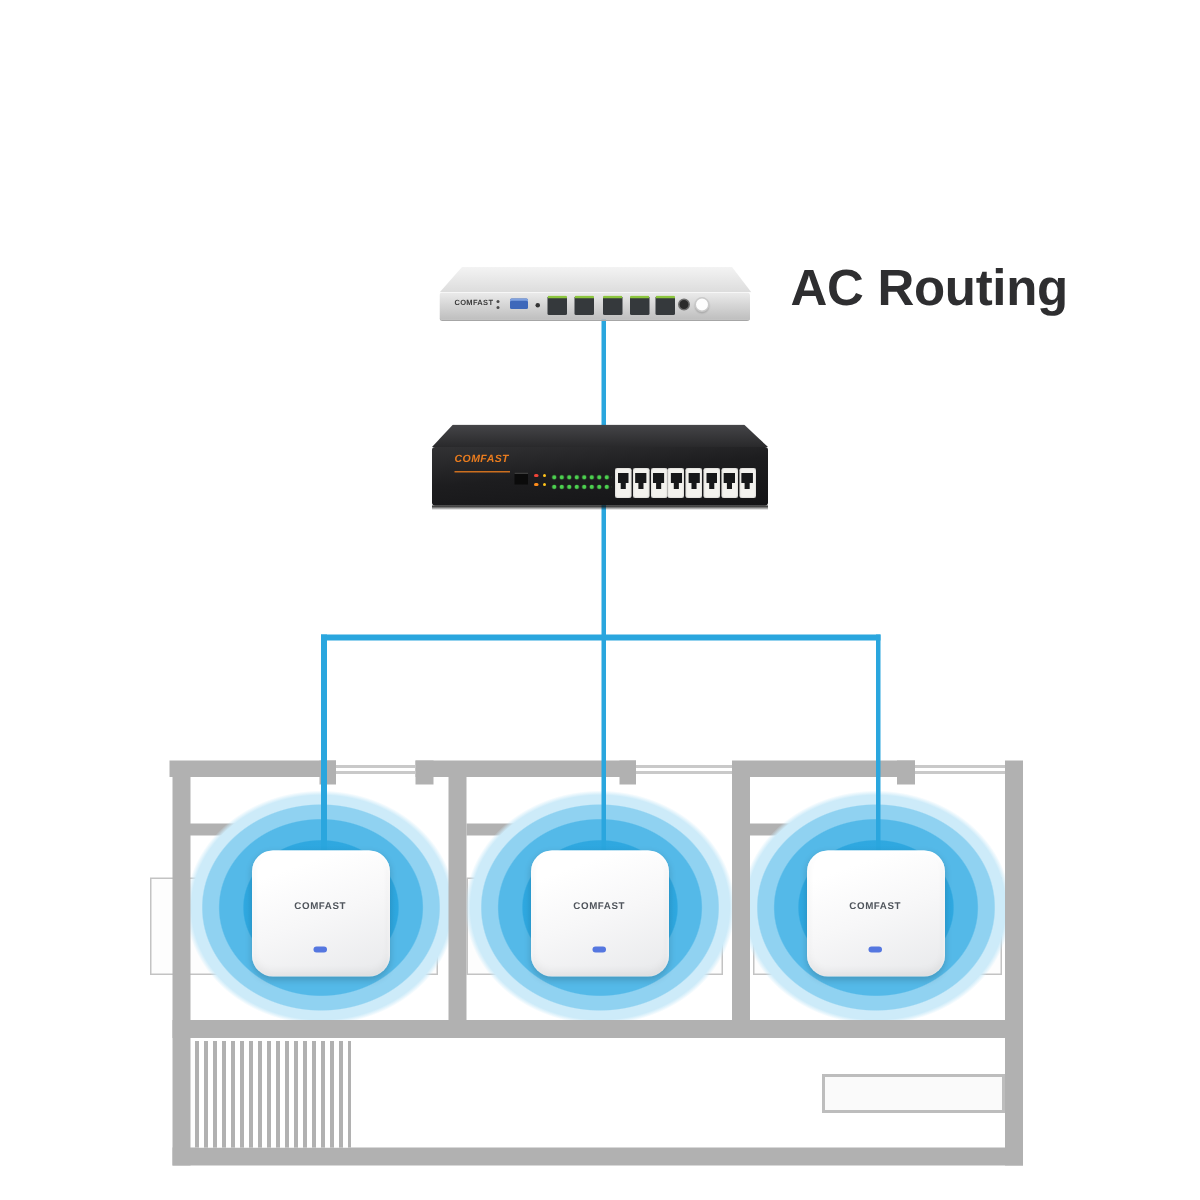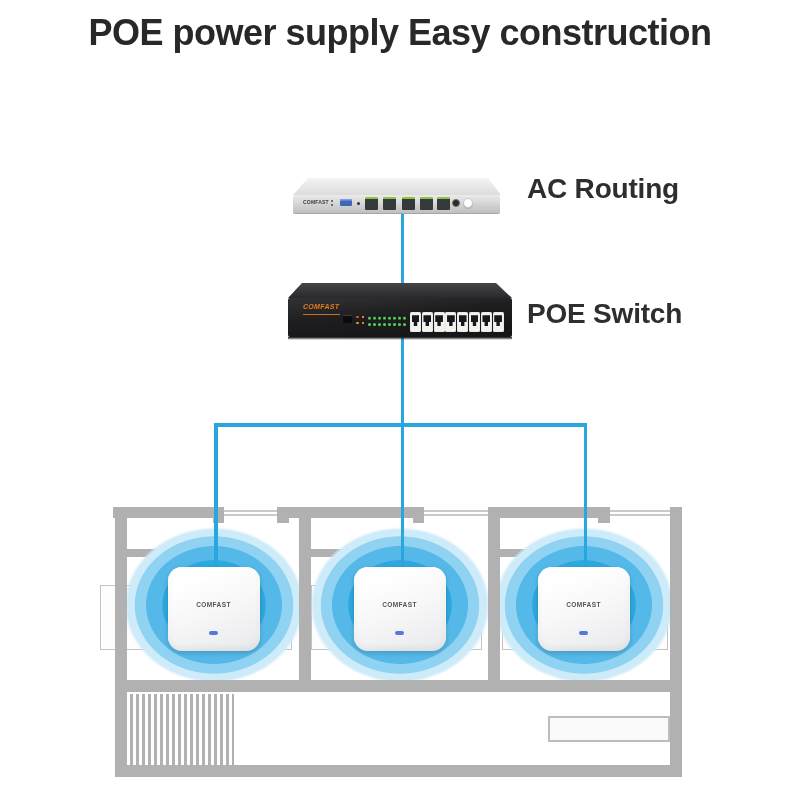--- a/index.html
+++ b/index.html
@@ -4,21 +4,21 @@
 <style>
   html,body{margin:0;padding:0;background:#fff;}
   #canvas{position:relative;width:800px;height:800px;background:#ffffff;overflow:hidden;
           font-family:"Liberation Sans", sans-serif;}
   .abs{position:absolute;}
   
   .title{left:0;top:12px;width:800px;text-align:center;font-size:36px;font-weight:bold;
          color:#28282a;letter-spacing:-0.5px;z-index:6;}
   .subtitle{left:0;top:57px;width:800px;text-align:center;font-size:28px;font-weight:400;
          color:#1c1c1c;line-height:32.5px;white-space:pre-line;z-index:6;letter-spacing:-0.2px;}
-  .dev-label{font-size:28px;font-weight:600;color:#2e2e30;z-index:6;letter-spacing:-0.2px;}
+  .dev-label{font-size:34px;font-weight:600;color:#2e2e30;z-index:6;letter-spacing:-0.2px;}
   
   .z1{z-index:1}.z2{z-index:2}.z3{z-index:3}.z4{z-index:4}.z5{z-index:5}
   
   .g{background:#b1b1b1;}
   .rail{background:#c9c9c9;}
   .band{background:#fdfdfd;border:1.5px solid #c3c3c3;box-sizing:border-box;}
   .radiator{background:repeating-linear-gradient(90deg,#b1b1b1 0 3px,#ffffff 3px 6px);}
   .shelf{background:#fafafa;border:2px solid #bdbdbd;box-sizing:border-box;}
   
   .wifi{width:180px;height:156px;border-radius:50%;
@@ -74,21 +74,20 @@
   .sport{position:absolute;top:29px;width:11px;height:19.5px;background:#f3f2ee;border-radius:1.5px;
      box-shadow:inset 0 0 1px #999;}
   .sport::after{content:"";position:absolute;left:15%;right:15%;top:17%;bottom:26%;background:#17181a;
      clip-path:polygon(0 0,100% 0,100% 60%,72% 60%,72% 100%,28% 100%,28% 60%,0 60%);}
 </style>
 </head>
 <body>
 
 <div id="canvas">
 
-  <div class="abs title">POE power supply Easy construction</div>
 
   <div class="abs band z1" style="left:100px;top:585px;width:192px;height:65px;"></div>
   <div class="abs band z1" style="left:311px;top:585px;width:171px;height:65px;"></div>
   <div class="abs band z1" style="left:502px;top:585px;width:166px;height:65px;"></div>
 
   <div class="abs g z1" style="left:121px;top:549px;width:71px;height:8px;"></div>
   <div class="abs g z1" style="left:311px;top:549px;width:66px;height:8px;"></div>
   <div class="abs g z1" style="left:500px;top:549px;width:66px;height:8px;"></div>
 
   <div class="abs wifi z2" style="left:123.5px;top:527px;"></div>
@@ -159,21 +158,20 @@
     <div class="sgrid"></div>
     <div class="sport" style="left:124px;"></div>
     <div class="sport" style="left:135.8px;"></div>
     <div class="sport" style="left:147.6px;"></div>
     <div class="sport" style="left:159.4px;"></div>
     <div class="sport" style="left:171.2px;"></div>
     <div class="sport" style="left:183px;"></div>
     <div class="sport" style="left:194.8px;"></div>
     <div class="sport" style="left:206.6px;"></div>
   </div>
-  <div class="abs dev-label" style="left:527px;top:298px;">POE Switch</div>
 
   <div class="abs ap z5" style="left:167.5px;top:567px;">
     <div class="shell"></div>
     <div class="brand">COMFAST</div>
     <div class="led"></div>
   </div>
   <div class="abs ap z5" style="left:353.5px;top:567px;">
     <div class="shell"></div>
     <div class="brand">COMFAST</div>
     <div class="led"></div>

